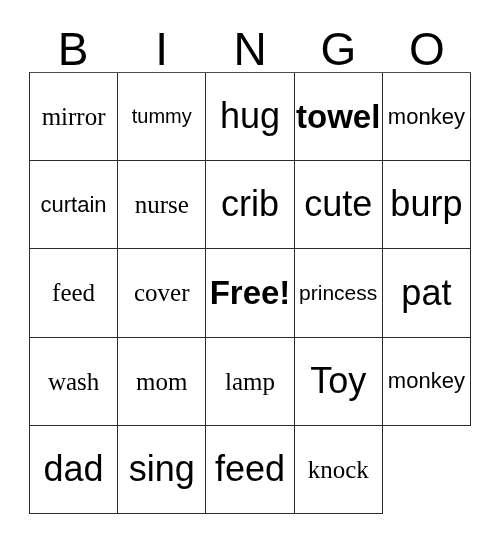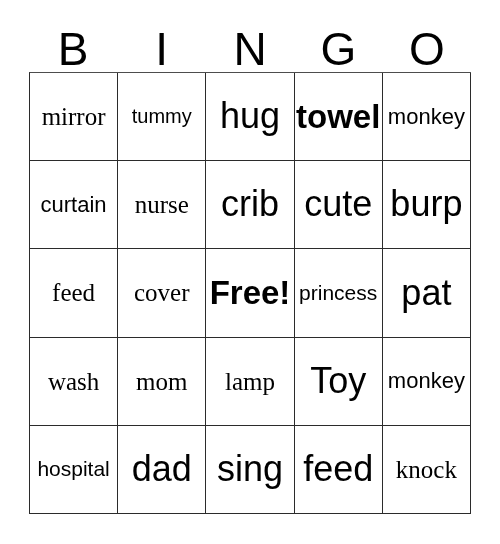--- a/index.html
+++ b/index.html
@@ -158,23 +158,20 @@
       <div class="bingo-cell">
         <span class="cell-text fs-md">lamp</span>
       </div>
       <div class="bingo-cell">
         <span class="cell-text fs-xl">Toy</span>
       </div>
       <div class="bingo-cell">
         <span class="cell-text fs-xs">monkey</span>
       </div>
       <div class="bingo-cell">
-        <span class="cell-text fs-xxs">hospital</span>
-      </div>
-      <div class="bingo-cell">
         <span class="cell-text fs-xl">dad</span>
       </div>
       <div class="bingo-cell">
         <span class="cell-text fs-xl">sing</span>
       </div>
       <div class="bingo-cell">
         <span class="cell-text fs-xl">feed</span>
       </div>
       <div class="bingo-cell">
         <span class="cell-text fs-md">knock</span>

